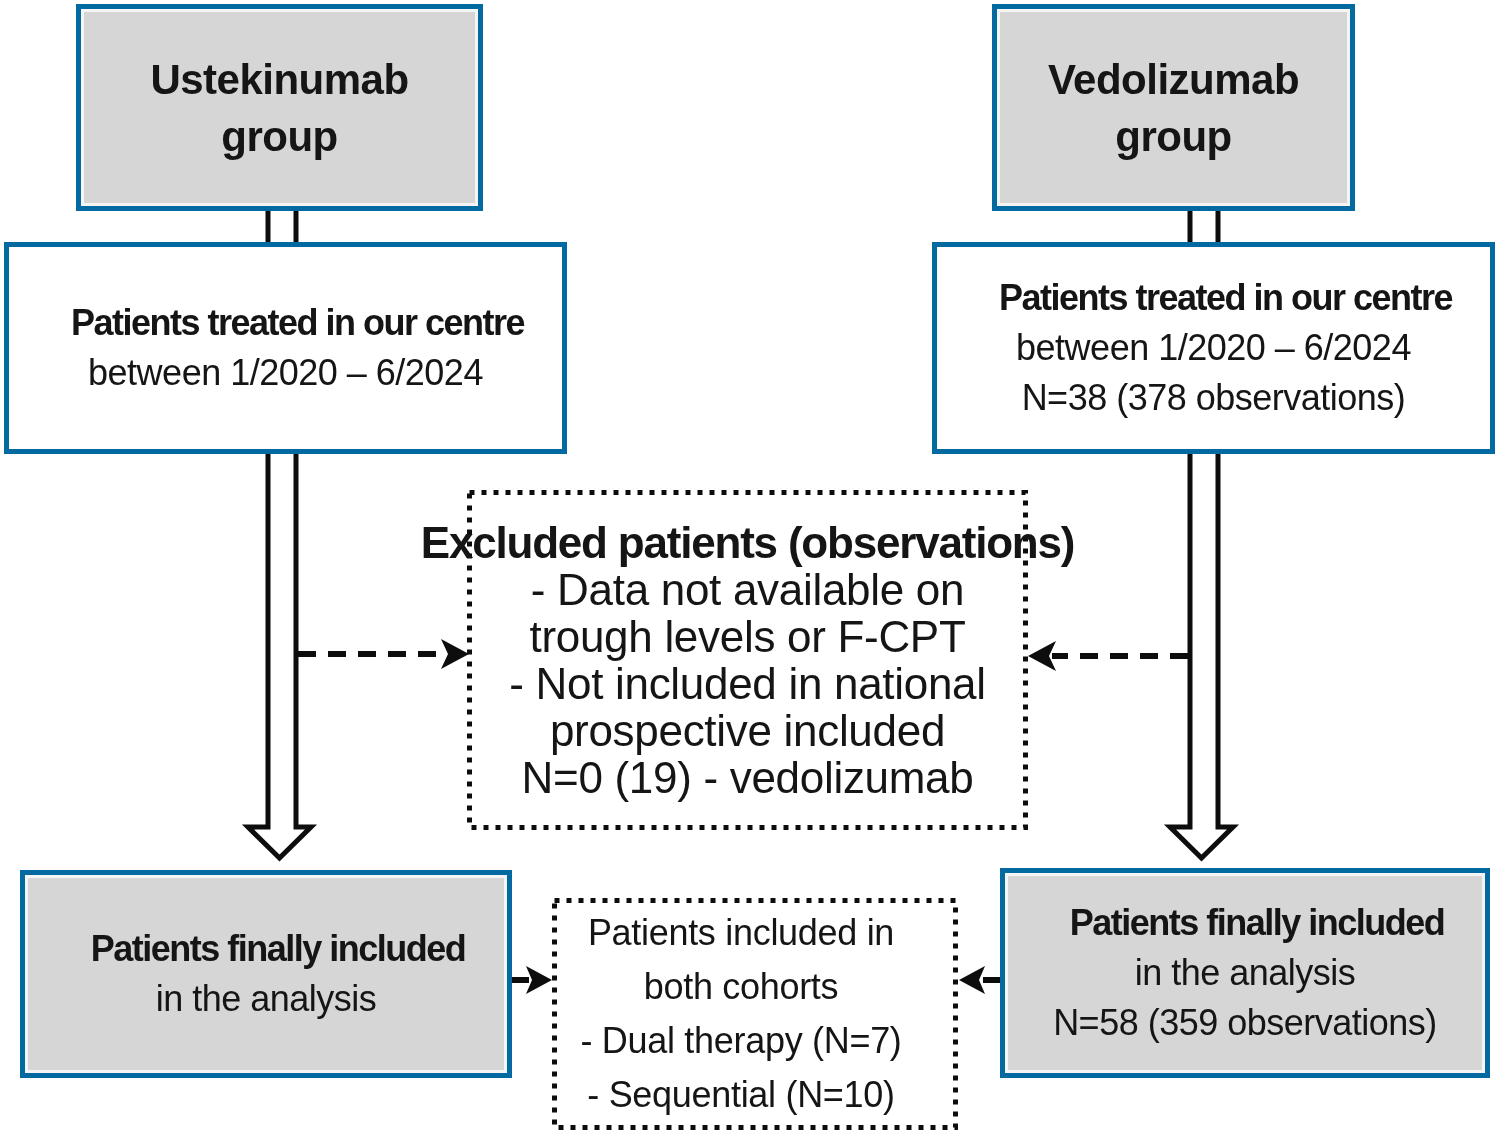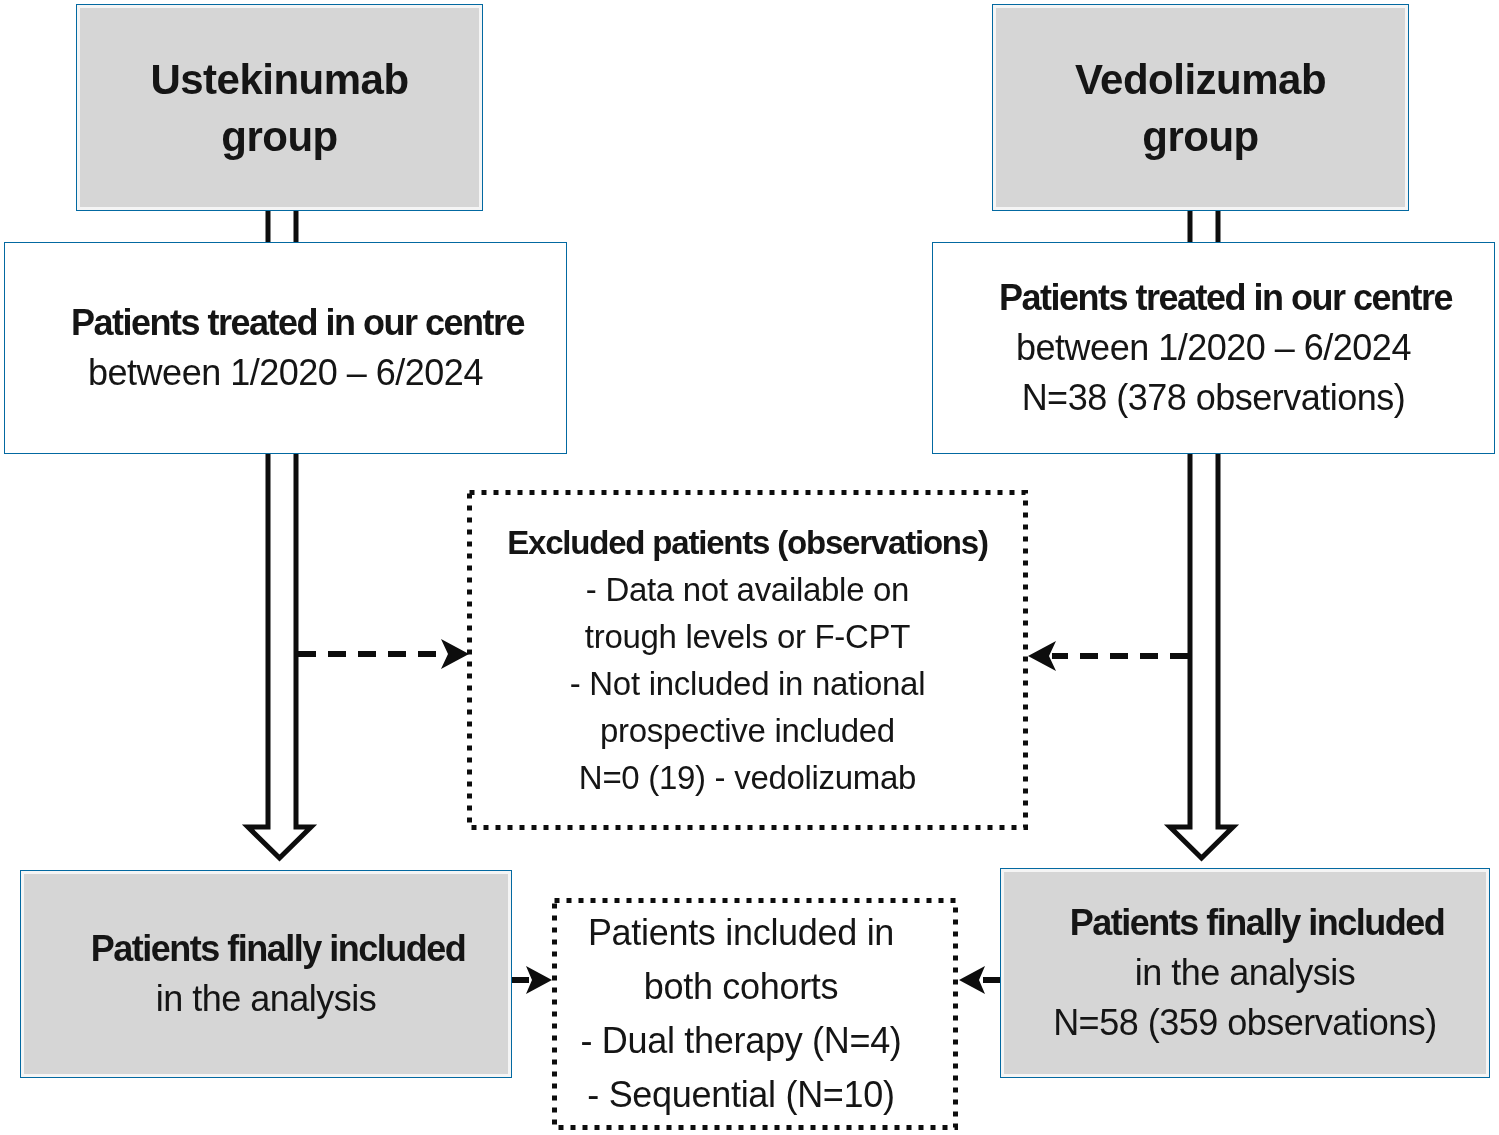--- a/index.html
+++ b/index.html
@@ -18,21 +18,21 @@
   }
   #shape-layer {
     position: absolute;
     left: 0; top: 0;
     width: 1499px;
     height: 1135px;
   }
   .box {
     position: absolute;
     box-sizing: border-box;
-    border: 1px solid #0369a1;
+    border: 5px solid #0369a1;
     display: flex;
     flex-direction: column;
     justify-content: center;
     align-items: center;
     text-align: center;
   }
   .box.gray {
     background: #d6d6d6;
     box-shadow: inset 0 0 0 3px rgba(255,255,255,0.75);
   }
@@ -62,21 +62,21 @@
     font-size: 36px;
     line-height: 50px;
     letter-spacing: -0.5px;
   }
   .line-lg.bold {
     font-weight: bold;
     letter-spacing: -1.5px;
     margin-left: 24px;
   }
   .line-md {
-    font-size: 33px;
+    font-size: 44px;
     line-height: 47px;
     letter-spacing: -0.3px;
   }
   .line-md.bold {
     font-weight: bold;
     letter-spacing: -1.2px;
   }
   .line-bc {
     font-size: 36px;
     line-height: 54px;
@@ -127,21 +127,21 @@
       <line x1="1001" y1="980" x2="983" y2="980" stroke="#0d0d0d" stroke-width="6"></line>
       <path d="M 959 980 L 985 966 L 979 980 L 985 994 Z" fill="#0d0d0d"></path>
     </g>
   </svg>
 
   <div class="box gray" style="left:76px; top:4px; width:407px; height:207px;">
     <p class="group-title">Ustekinumab</p>
     <p class="group-title">group</p>
   </div>
 
-  <div class="box gray" style="left:992px; top:4px; width:417px; height:207px;">
+  <div class="box gray" style="left:992px; top:4px; width:363px; height:207px;">
     <p class="group-title">Vedolizumab</p>
     <p class="group-title">group</p>
   </div>
 
   <div class="box white" style="left:4px; top:242px; width:563px; height:212px;">
     <p class="line-lg bold">Patients treated in our centre</p>
     <p class="line-lg">between 1/2020 – 6/2024</p>
   </div>
 
   <div class="box white" style="left:932px; top:242px; width:563px; height:212px;">
@@ -166,17 +166,17 @@
 
   <div class="box gray" style="left:1000px; top:868px; width:490px; height:210px;">
     <p class="line-lg bold">Patients finally included</p>
     <p class="line-lg">in the analysis</p>
     <p class="line-lg">N=58 (359 observations)</p>
   </div>
 
   <div class="textbox" style="left:543px; top:903px; width:396px; height:222px;">
     <p class="line-bc">Patients included in</p>
     <p class="line-bc">both cohorts</p>
-    <p class="line-bc">- Dual therapy (N=4)</p>
+    <p class="line-bc">- Dual therapy (N=7)</p>
     <p class="line-bc">- Sequential (N=10)</p>
   </div>
 
 </div>
 
 </body></html>

